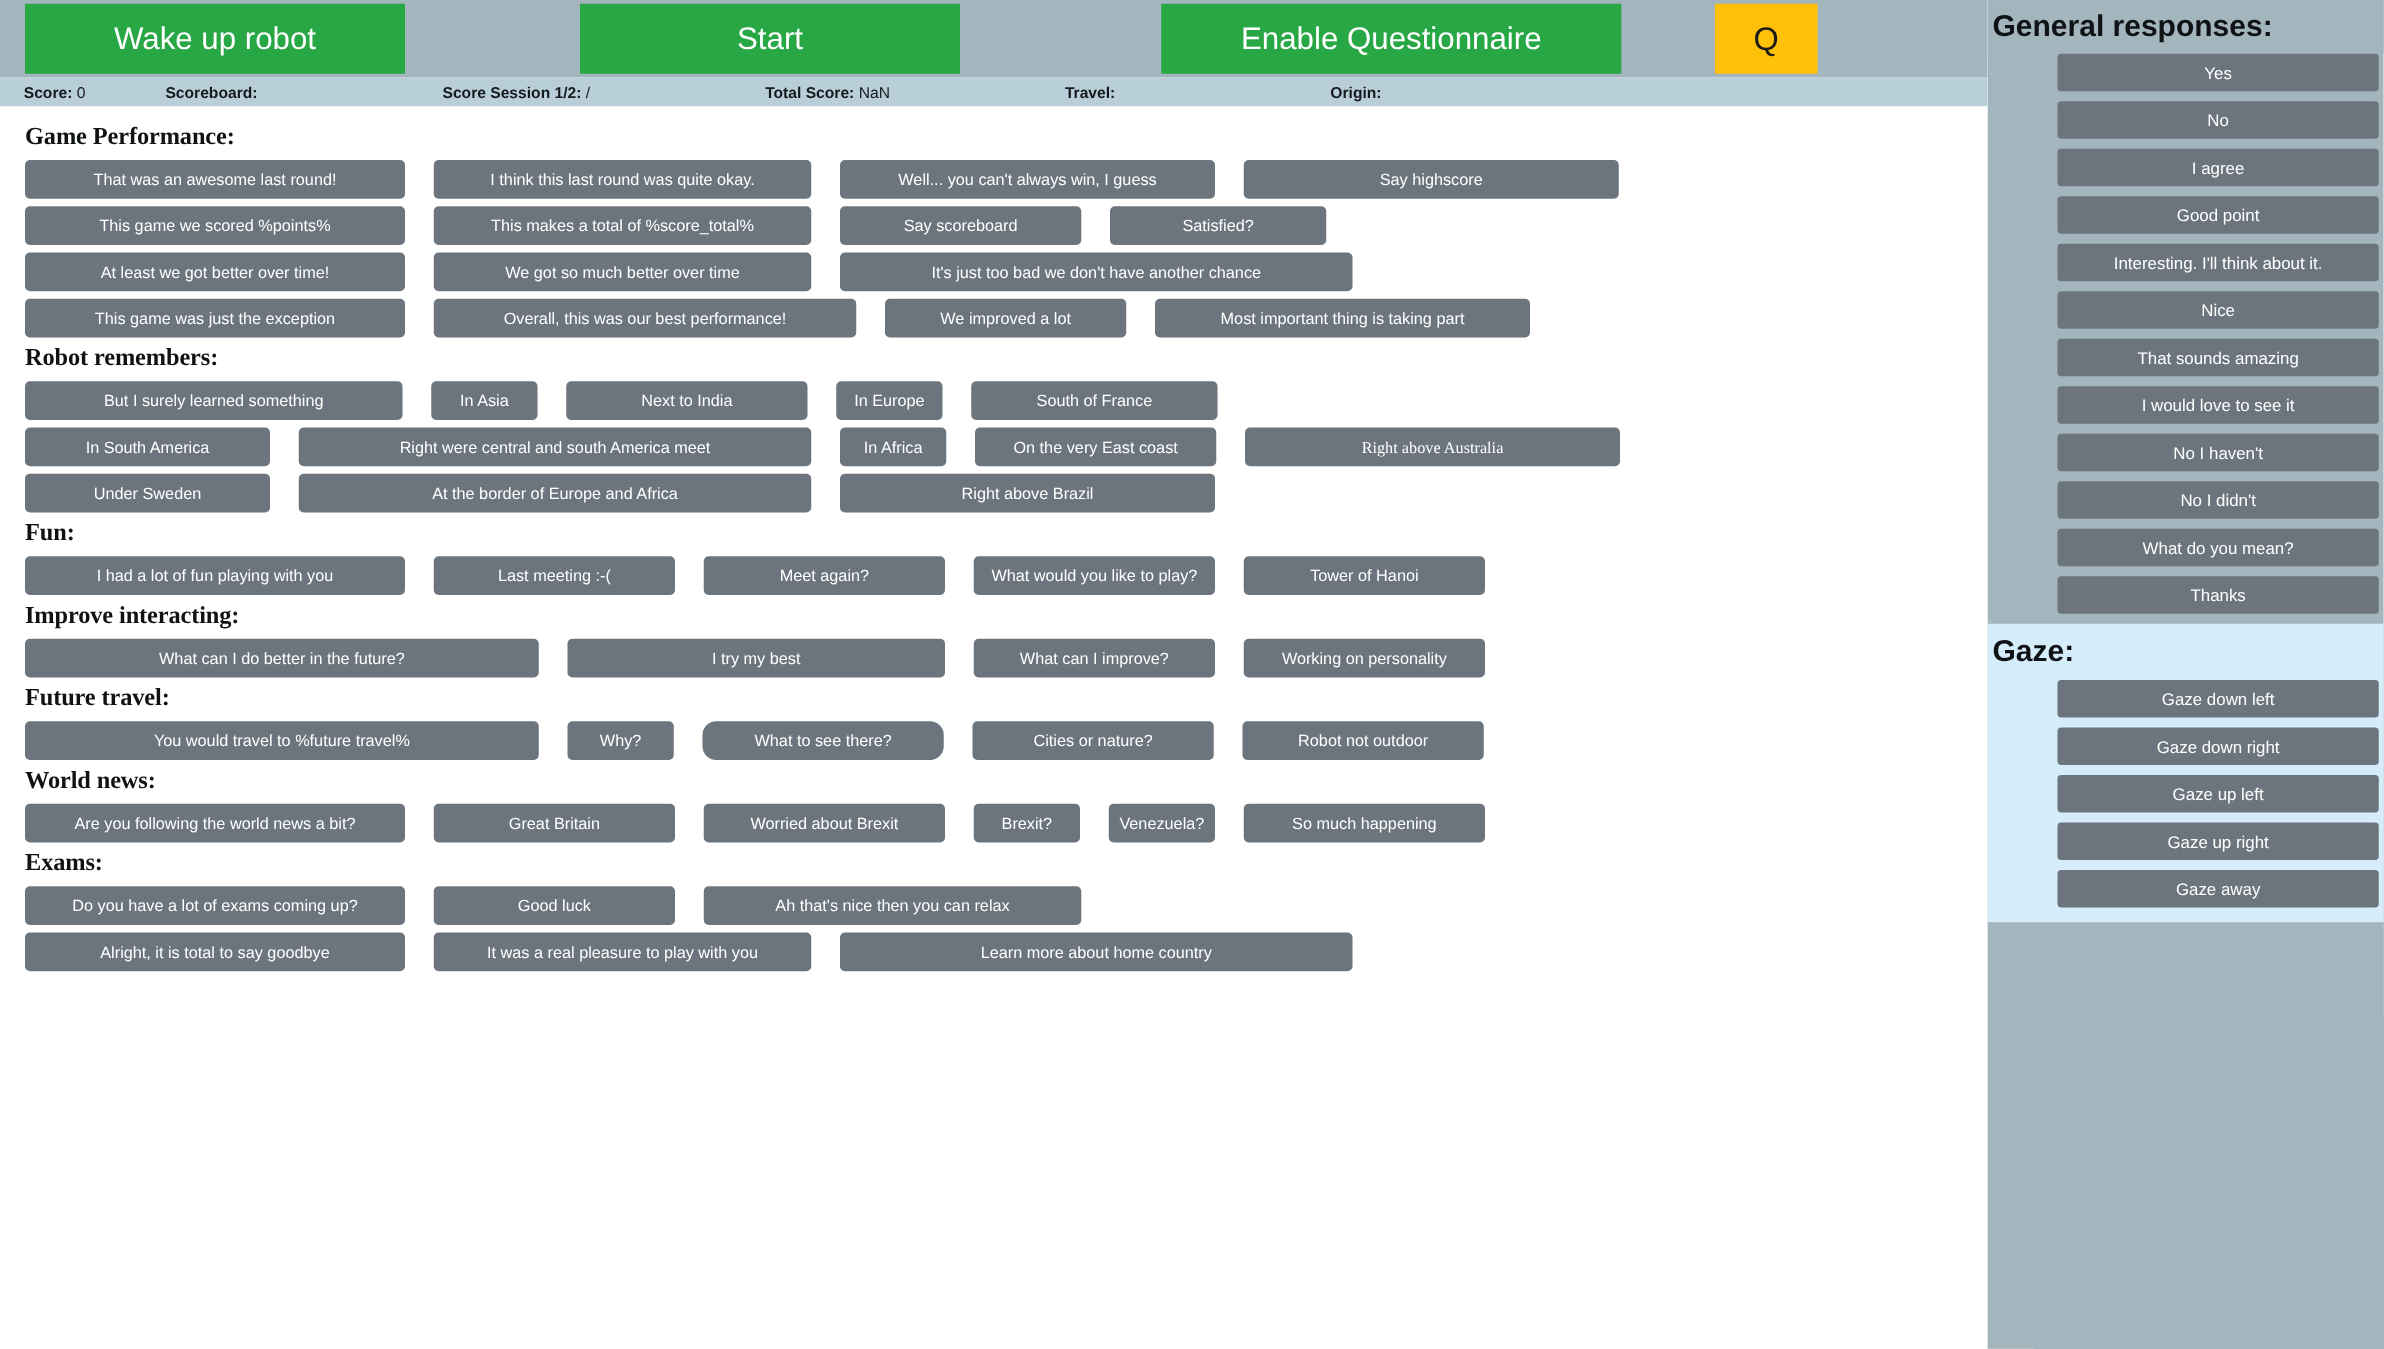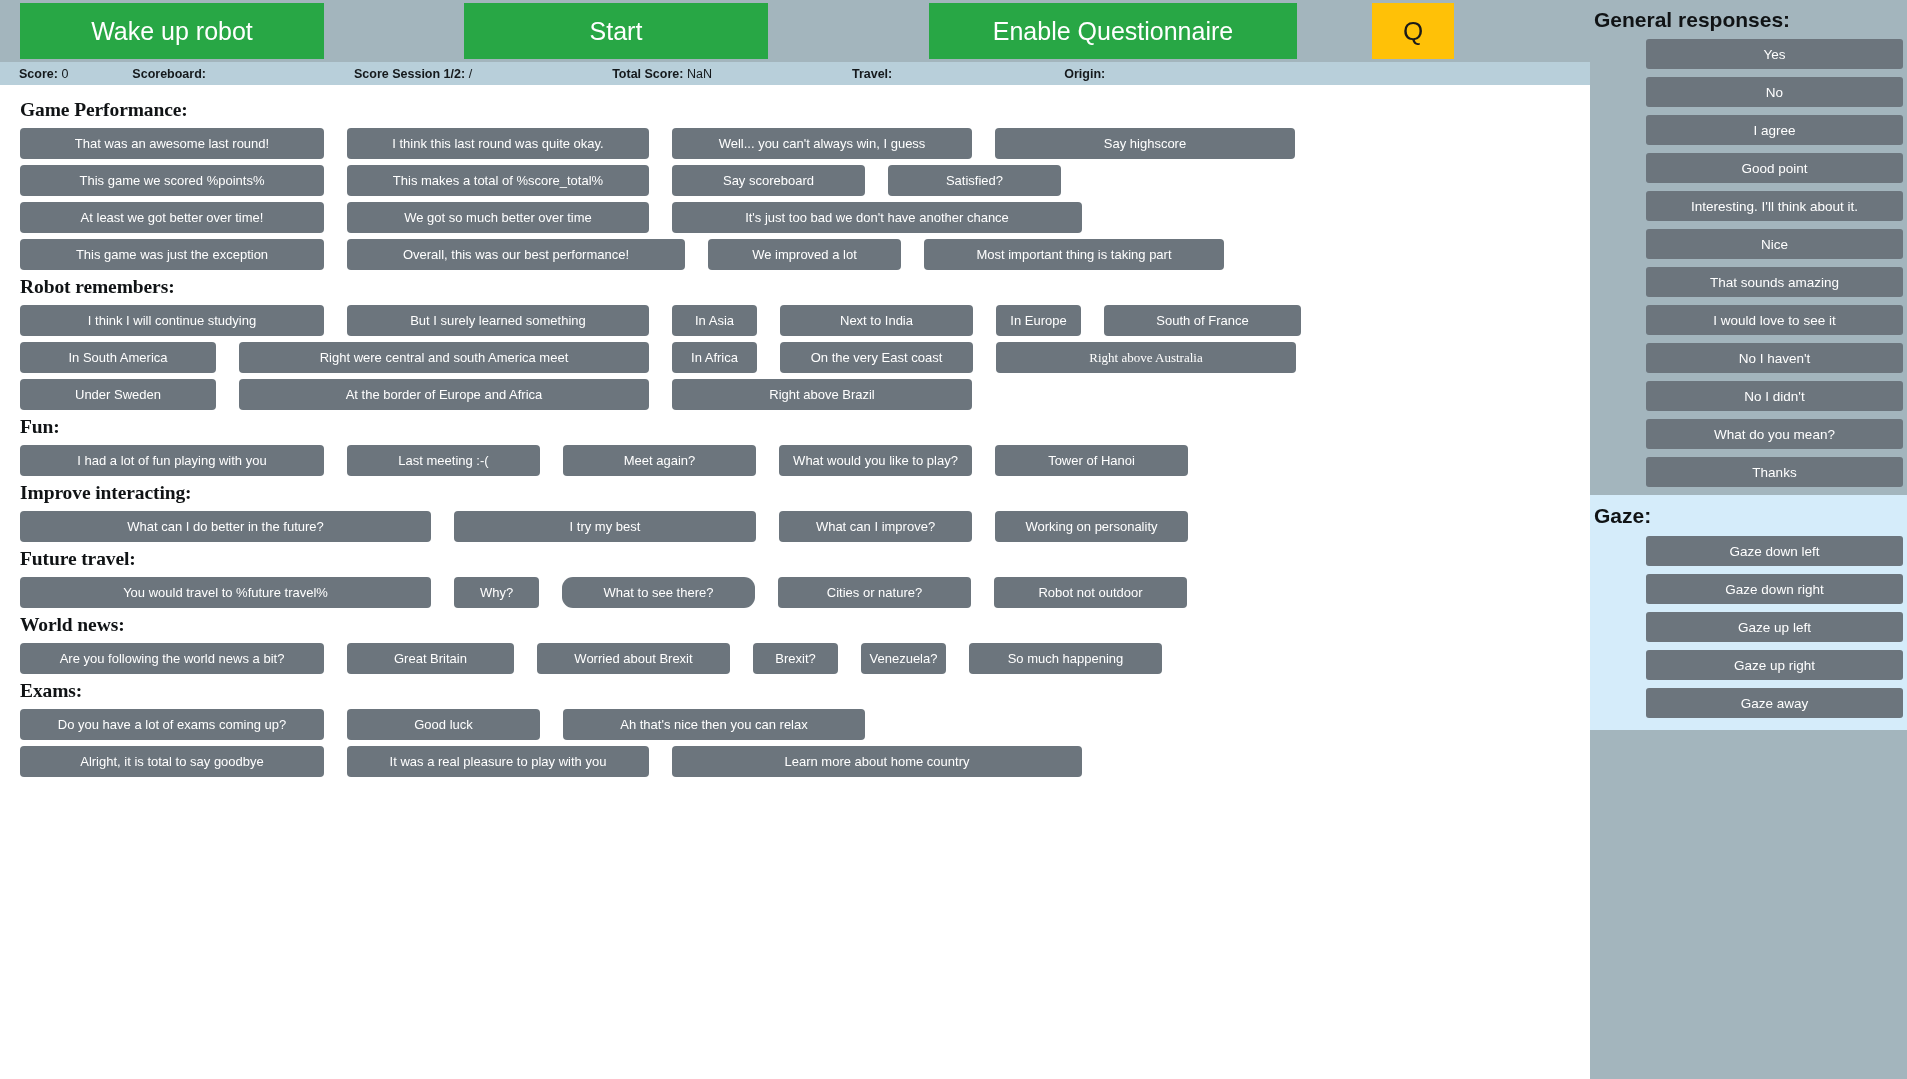--- a/index.html
+++ b/index.html
@@ -107,21 +107,21 @@
 
   
   .sidebar {
     width: 317px;
     height: 1079px;
     background: #a3b5bd;
     display: flex;
     flex-direction: column;
   }
   .side-head {
-    font-size: 21px;
+    font-size: 24px;
     font-weight: bold;
     color: #101315;
     padding: 8px 12px 7px 4px;
     background: #a3b5bd;
   }
   .side-head.gaze {
     background: #d5ecfa;
     padding-top: 9px;
     padding-bottom: 8px;
   }
@@ -208,21 +208,20 @@
           <button class="btn" style="width: 410px;">It's just too bad we don't have another chance</button>
         </div>
         <div class="row">
           <button class="btn" style="width: 304px;">This game was just the exception</button>
           <button class="btn" style="width: 338px;">Overall, this was our best performance!</button>
           <button class="btn" style="width: 193px;">We improved a lot</button>
           <button class="btn" style="width: 300px;">Most important thing is taking part</button>
         </div>
         <div class="sec-title">Robot remembers:</div>
         <div class="row">
-          <button class="btn" style="width: 304px;">I think I will continue studying</button>
           <button class="btn" style="width: 302px;">But I surely learned something</button>
           <button class="btn" style="width: 85px;">In Asia</button>
           <button class="btn" style="width: 193px;">Next to India</button>
           <button class="btn" style="width: 85px;">In Europe</button>
           <button class="btn" style="width: 197px;">South of France</button>
         </div>
         <div class="row">
           <button class="btn" style="width: 196px;">In South America</button>
           <button class="btn" style="width: 410px;">Right were central and south America meet</button>
           <button class="btn" style="width: 85px;">In Africa</button>
@@ -253,21 +252,21 @@
         <div class="row">
           <button class="btn" style="width: 411px;">You would travel to %future travel%</button>
           <button class="btn" style="width: 85px;">Why?</button>
           <button class="btn" style="width: 193px; border-radius: 11px;">What to see there?</button>
           <button class="btn" style="width: 193px;">Cities or nature?</button>
           <button class="btn" style="width: 193px;">Robot not outdoor</button>
         </div>
         <div class="sec-title">World news:</div>
         <div class="row">
           <button class="btn" style="width: 304px;">Are you following the world news a bit?</button>
-          <button class="btn" style="width: 167px;">Great Britain</button>
+          <button class="btn" style="width: 193px;">Great Britain</button>
           <button class="btn" style="width: 193px;">Worried about Brexit</button>
           <button class="btn" style="width: 85px;">Brexit?</button>
           <button class="btn" style="width: 85px;">Venezuela?</button>
           <button class="btn" style="width: 193px;">So much happening</button>
         </div>
         <div class="sec-title">Exams:</div>
         <div class="row">
           <button class="btn" style="width: 304px;">Do you have a lot of exams coming up?</button>
           <button class="btn" style="width: 193px;">Good luck</button>
           <button class="btn" style="width: 302px;">Ah that's nice then you can relax</button>

